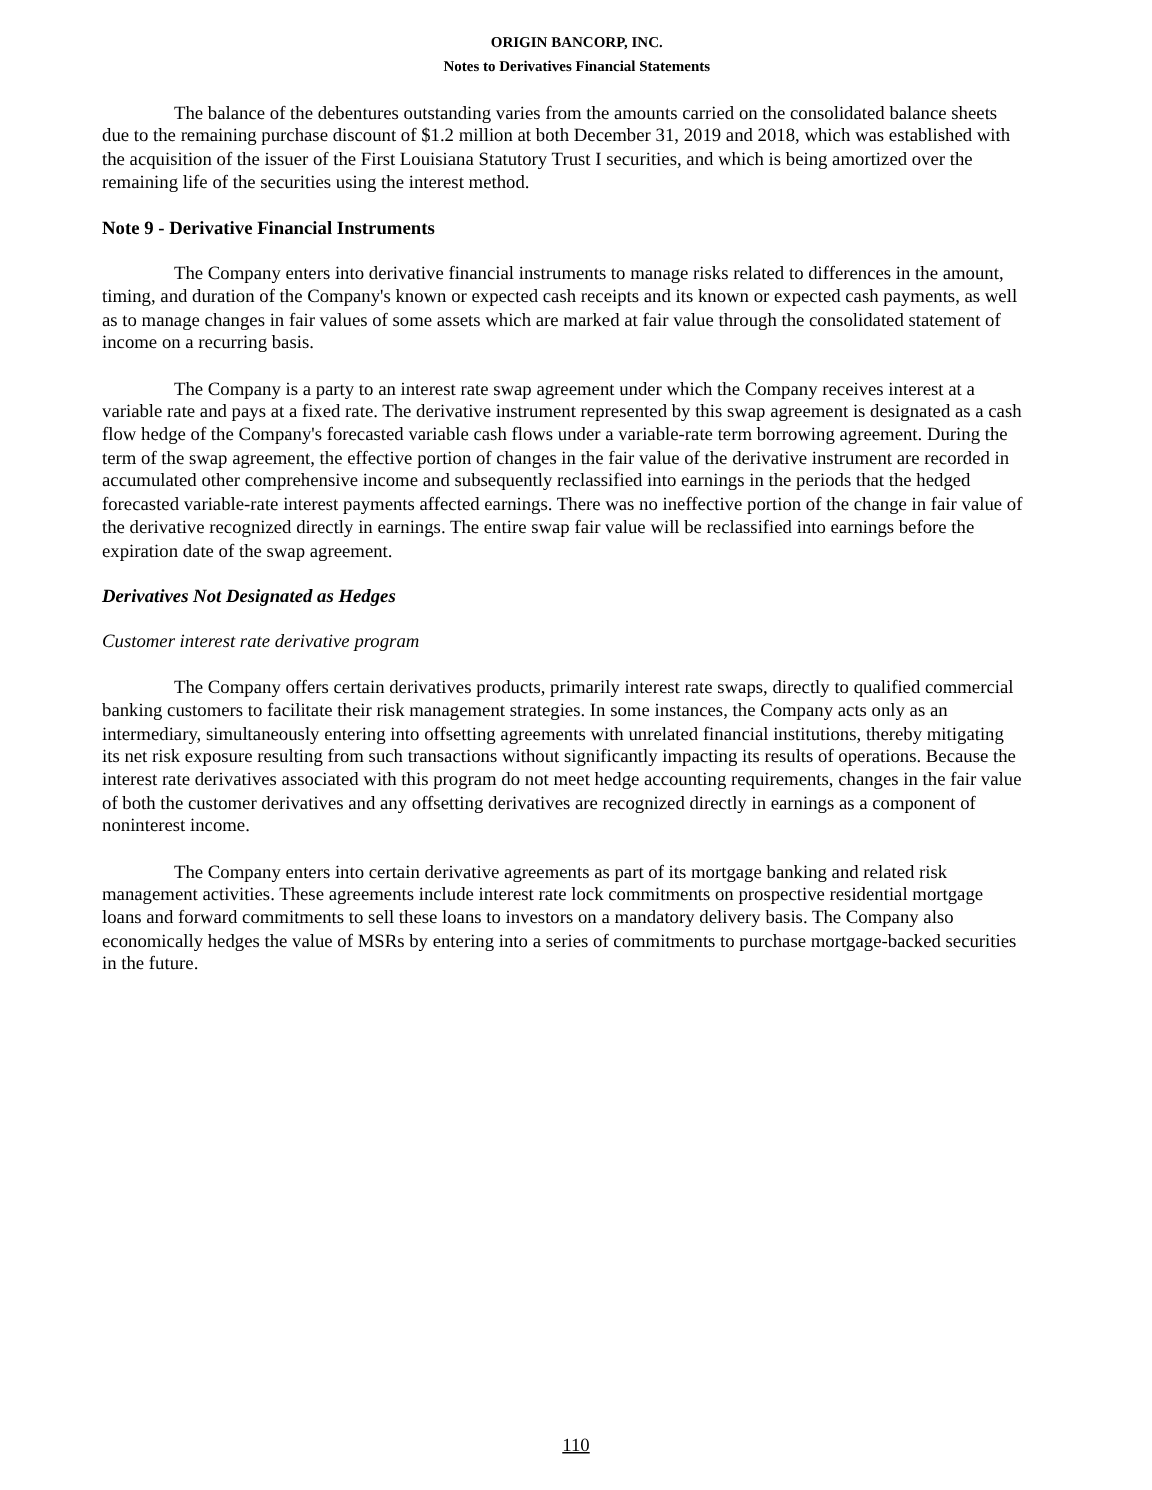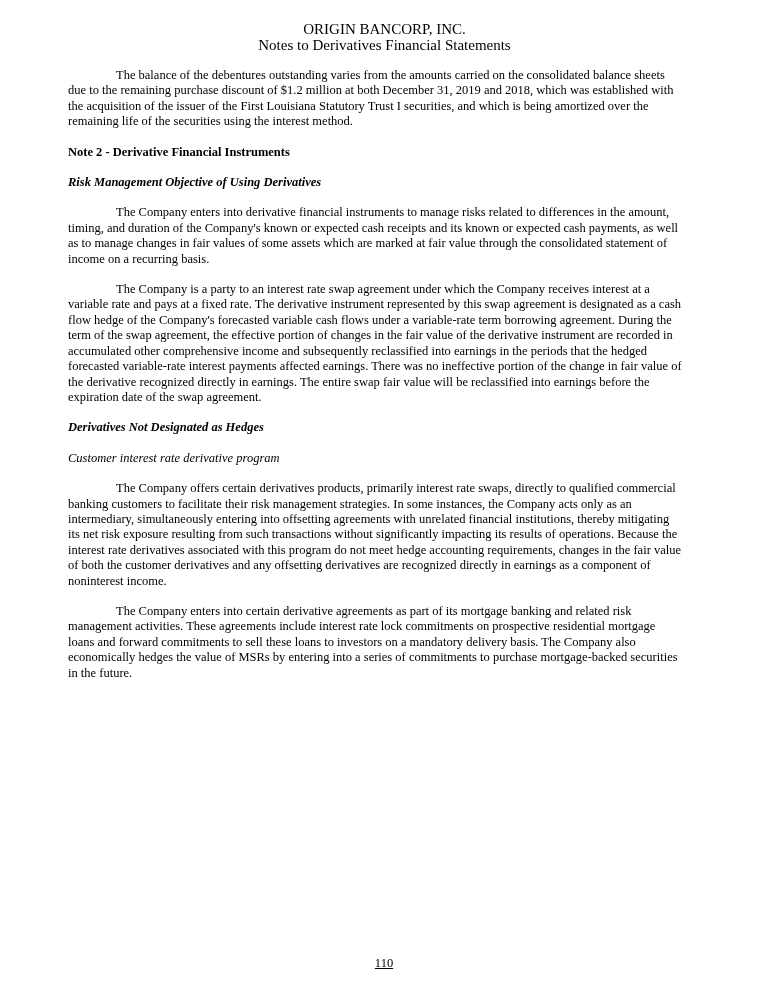--- a/index.html
+++ b/index.html
@@ -17,22 +17,22 @@
     font-size: 12.5px;
     line-height: 15.4px;
     overflow: hidden;
     box-sizing: border-box;
   }
   .content {
     padding: 21px 67px 0 68px;
   }
   .doc-title, .doc-subtitle {
     text-align: center;
-    font-weight: normal;
-    font-size: 15px;
+    font-weight: bold;
+    font-size: 10px;
     line-height: 16px;
   }
   p.body-para {
     margin: 15px 17px 15px 0;
     text-indent: 48px;
     text-align: left;
   }
   .heading-bold {
     font-weight: bold;
     margin: 15px 0 15px 0;
@@ -61,23 +61,22 @@
 
 <div class="page">
   <div class="content">
 
     <div class="doc-title">ORIGIN BANCORP, INC.</div>
 
     <div class="doc-subtitle">Notes to Derivatives Financial Statements</div>
 
     <p class="body-para">The balance of the debentures outstanding varies from the amounts carried on the consolidated balance sheets due to the remaining purchase discount of $1.2 million at both December 31, 2019 and 2018, which was established with the acquisition of the issuer of the First Louisiana Statutory Trust I securities, and which is being amortized over the remaining life of the securities using the interest method.</p>
 
-    <div class="heading-bold">Note 2 - Derivative Financial Instruments</div>
+    <div class="heading-bold">Note 9 - Derivative Financial Instruments</div>
 
-    <div class="heading-bold-italic">Risk Management Objective of Using Derivatives</div>
 
     <p class="body-para">The Company enters into derivative financial instruments to manage risks related to differences in the amount, timing, and duration of the Company's known or expected cash receipts and its known or expected cash payments, as well as to manage changes in fair values of some assets which are marked at fair value through the consolidated statement of income on a recurring basis.</p>
 
 
     <p class="body-para">The Company is a party to an interest rate swap agreement under which the Company receives interest at a variable rate and pays at a fixed rate. The derivative instrument represented by this swap agreement is designated as a cash flow hedge of the Company's forecasted variable cash flows under a variable-rate term borrowing agreement. During the term of the swap agreement, the effective portion of changes in the fair value of the derivative instrument are recorded in accumulated other comprehensive income and subsequently reclassified into earnings in the periods that the hedged forecasted variable-rate interest payments affected earnings. There was no ineffective portion of the change in fair value of the derivative recognized directly in earnings. The entire swap fair value will be reclassified into earnings before the expiration date of the swap agreement.</p>
 
     <div class="heading-bold-italic">Derivatives Not Designated as Hedges</div>
 
     <div class="heading-italic">Customer interest rate derivative program</div>
 

